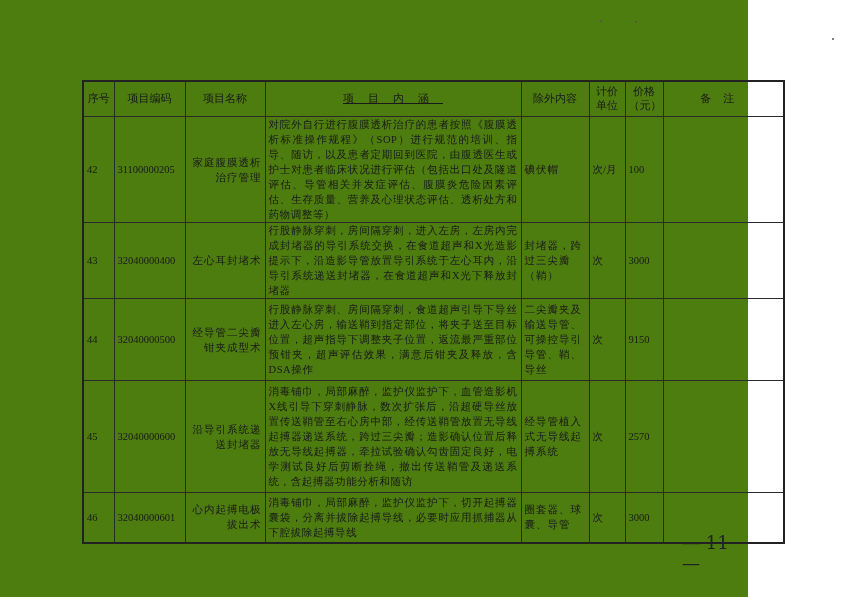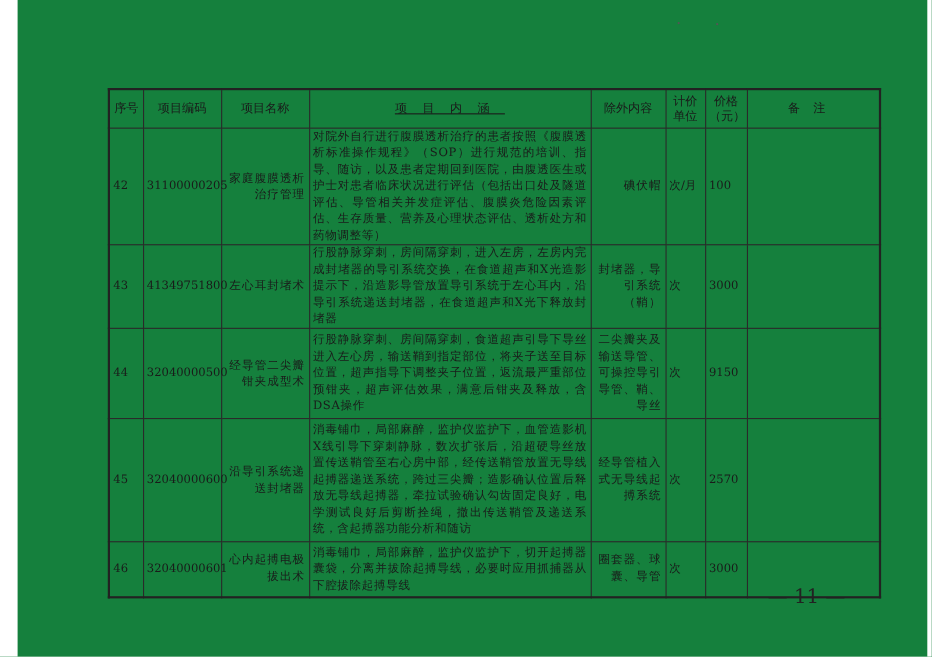--- a/index.html
+++ b/index.html
@@ -1,38 +1,38 @@
 <!DOCTYPE html>
 <html><head>
 <meta charset="utf-8">
 <style>
   html, body { margin: 0; padding: 0; }
   body {
     width: 847px; height: 597px; background: #ffffff; position: relative; overflow: hidden;
     font-family: "DejaVu Serif", "Liberation Serif", serif; color: #1a1a1a;
   }
-  .page { position: absolute; left: 0; top: 0; width: 827px; height: 597px; background: #15803d; margin-left: 16px; }
+  .page { position: absolute; left: 0; top: 0; width: 748px; height: 597px; background: #4d7c0f; }
   .speck { position: absolute; width: 2px; height: 2px; background: #555; border-radius: 1px; }
   table.fee {
     position: absolute; left: 82px; top: 80px; width: 701px;
     border-collapse: collapse; table-layout: fixed;
     font-size: 10.5px; line-height: 15px;
   }
   table.fee th, table.fee td {
-    border: 1px solid #2a2a2a; padding: 0 3px; vertical-align: middle;
+    border: 1px solid #2a2a2a; padding: 0 3px; vertical-align: middle; font-family: Liberation Serif, serif;
   }
   table.fee { border: 2px solid #222; }
   table.fee th {
     font-family: "DejaVu Sans", "Liberation Sans", sans-serif; font-weight: normal;
     font-size: 11px; line-height: 14px; text-align: center; height: 34px;
   }
   td.c { }
   td.name { text-align: right; letter-spacing: 1px; padding-left: 4px; }
   td.desc { text-align: justify; letter-spacing: 0.6px; padding: 2px 4px; }
-  td.exc { text-align: right; letter-spacing: 1px; padding: 0 4px; }
+  td.exc { text-align: left; letter-spacing: 1px; padding: 0 4px; }
   .hdr-wide { letter-spacing: 14px; text-decoration: underline; }
   .hdr-note { letter-spacing: 12px; }
   .pageno {
     position: absolute; left: 682px; top: 532px; font-size: 18px;
     font-family: "DejaVu Serif", "Liberation Serif", serif; color: #222;
   }
 </style>
 </head>
 <body>
 
@@ -70,24 +70,24 @@
         <td class="c">31100000205</td>
         <td class="name">家庭腹膜透析治疗管理</td>
         <td class="desc">对院外自行进行腹膜透析治疗的患者按照《腹膜透析标准操作规程》（SOP）进行规范的培训、指导、随访，以及患者定期回到医院，由腹透医生或护士对患者临床状况进行评估（包括出口处及隧道评估、导管相关并发症评估、腹膜炎危险因素评估、生存质量、营养及心理状态评估、透析处方和药物调整等）</td>
         <td class="exc">碘伏帽</td>
         <td class="c">次/月</td>
         <td class="c">100</td>
         <td class="c"></td>
       </tr>
       <tr style="height:70px">
         <td class="c">43</td>
-        <td class="c">41349751800</td>
+        <td class="c">32040000400</td>
         <td class="name">左心耳封堵术</td>
         <td class="desc">行股静脉穿刺，房间隔穿刺，进入左房，左房内完成封堵器的导引系统交换，在食道超声和X光造影提示下，沿造影导管放置导引系统于左心耳内，沿导引系统递送封堵器，在食道超声和X光下释放封堵器</td>
-        <td class="exc">封堵器，导引系统（鞘）</td>
+        <td class="exc">封堵器，跨过三尖瓣（鞘）</td>
         <td class="c">次</td>
         <td class="c">3000</td>
         <td class="c"></td>
       </tr>
       <tr style="height:82px">
         <td class="c">44</td>
         <td class="c">32040000500</td>
         <td class="name">经导管二尖瓣钳夹成型术</td>
         <td class="desc">行股静脉穿刺、房间隔穿刺，食道超声引导下导丝进入左心房，输送鞘到指定部位，将夹子送至目标位置，超声指导下调整夹子位置，返流最严重部位预钳夹，超声评估效果，满意后钳夹及释放，含DSA操作</td>
         <td class="exc">二尖瓣夹及输送导管、可操控导引导管、鞘、导丝</td>

